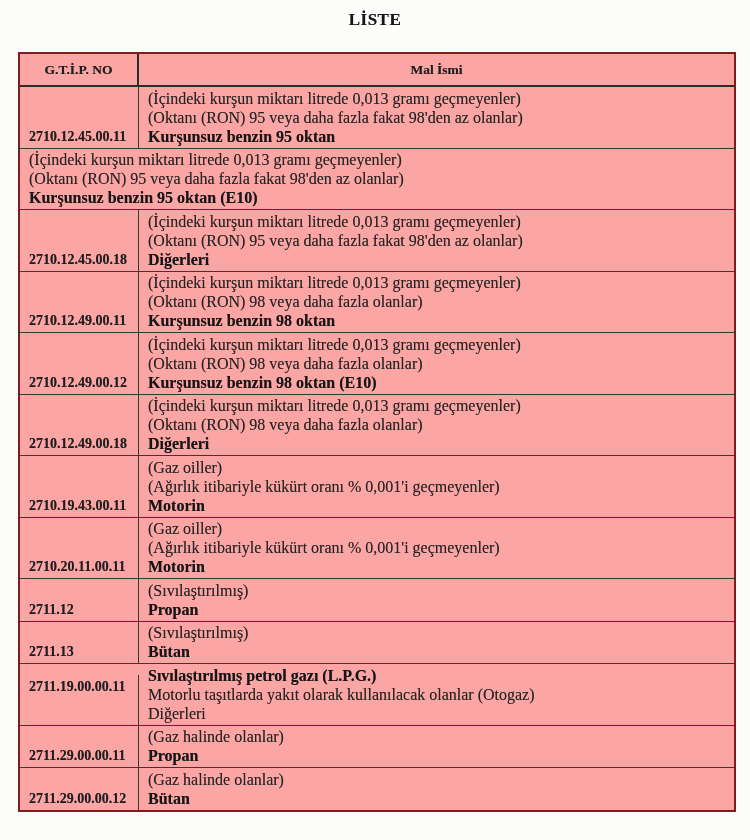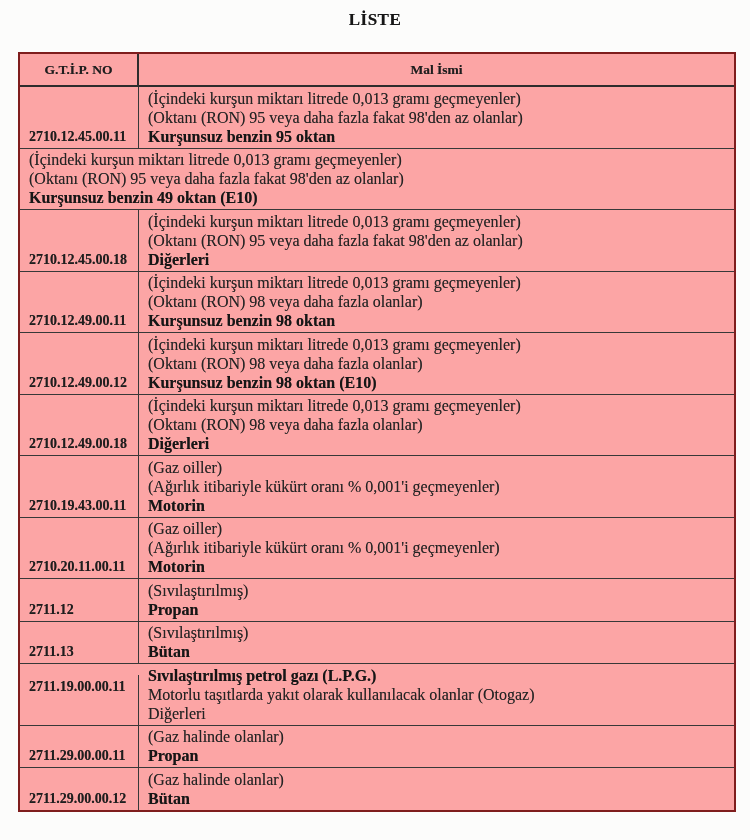--- a/index.html
+++ b/index.html
@@ -102,21 +102,21 @@
             <div class="line">(İçindeki kurşun miktarı litrede 0,013 gramı geçmeyenler)</div>
             <div class="line">(Oktanı (RON) 95 veya daha fazla fakat 98'den az olanlar)</div>
             <div class="line bold">Kurşunsuz benzin 95 oktan</div>
           </div>
   </div>
 
   <div class="tr code-bottom">
     <div class="td name-cell">
             <div class="line">(İçindeki kurşun miktarı litrede 0,013 gramı geçmeyenler)</div>
             <div class="line">(Oktanı (RON) 95 veya daha fazla fakat 98'den az olanlar)</div>
-            <div class="line bold">Kurşunsuz benzin 49 oktan (E10)</div>
+            <div class="line bold">Kurşunsuz benzin 95 oktan (E10)</div>
           </div>
   </div>
 
   <div class="tr code-bottom">
     <div class="td code-cell">
       <span class="code">2710.12.45.00.18</span>
     </div>
     <div class="td name-cell">
             <div class="line">(İçindeki kurşun miktarı litrede 0,013 gramı geçmeyenler)</div>
             <div class="line">(Oktanı (RON) 95 veya daha fazla fakat 98'den az olanlar)</div>

